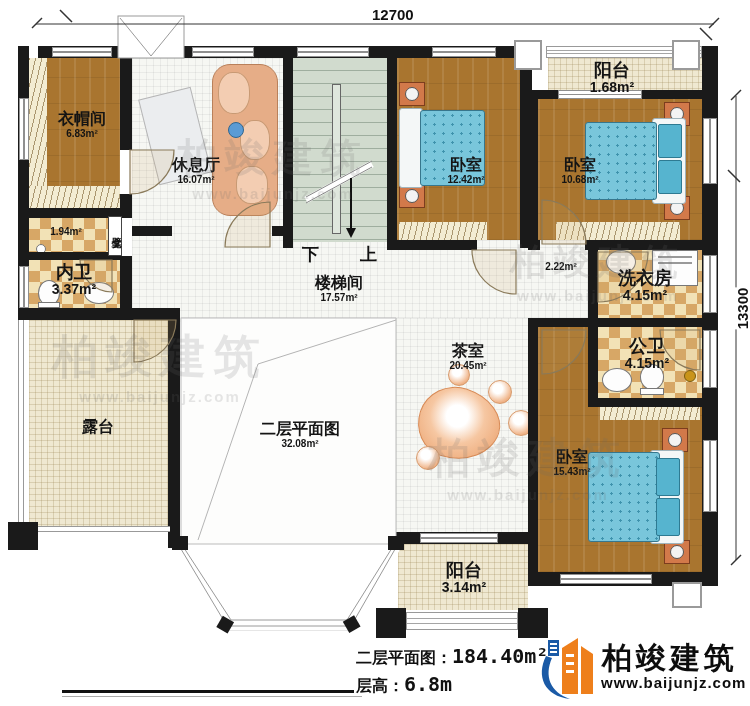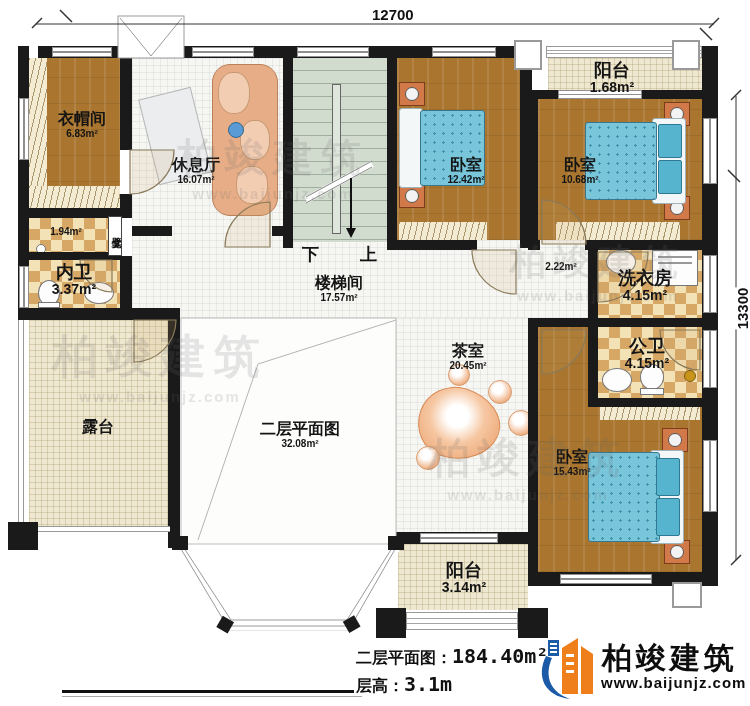--- a/index.html
+++ b/index.html
@@ -316,21 +316,21 @@
     <div class="cn" style="font-size:42px">柏竣建筑</div>
     <div class="url">www.baijunjz.com</div>
   </div>
 
   <div class="uline1" style="left:62px;top:690px;width:292px;height:3px"></div>
   <div class="uline2" style="left:62px;top:696px;width:300px;height:1px"></div>
   <div class="finfo" style="left:356px;top:644px">
     <span>二层平面图：</span><span class="val">184.40m²</span>
   </div>
   <div class="finfo" style="left:356px;top:672px">
-    <span>层高：</span><span class="val">3.1m</span>
+    <span>层高：</span><span class="val">6.8m</span>
   </div>
   <svg class="abs" style="left:536px;top:634px" width="60" height="66" viewBox="0 0 60 66">
     <path d="M10,22 C0,42 8,62 34,65 C14,58 8,42 16,24 Z" fill="#1a5aa6"></path>
     <rect x="12" y="6" width="11" height="16" fill="#1a5aa6"></rect>
     <rect x="14" y="9" width="7" height="2" fill="#fff"></rect>
     <rect x="14" y="13" width="7" height="2" fill="#fff"></rect>
     <rect x="14" y="17" width="7" height="2" fill="#fff"></rect>
     <polygon points="26,14 42,4 42,60 26,60" fill="#ee7f1b"></polygon>
     <polygon points="45,12 57,20 57,60 45,60" fill="#ee7f1b"></polygon>
     <rect x="30" y="20" width="8" height="3" fill="#fff"></rect>

